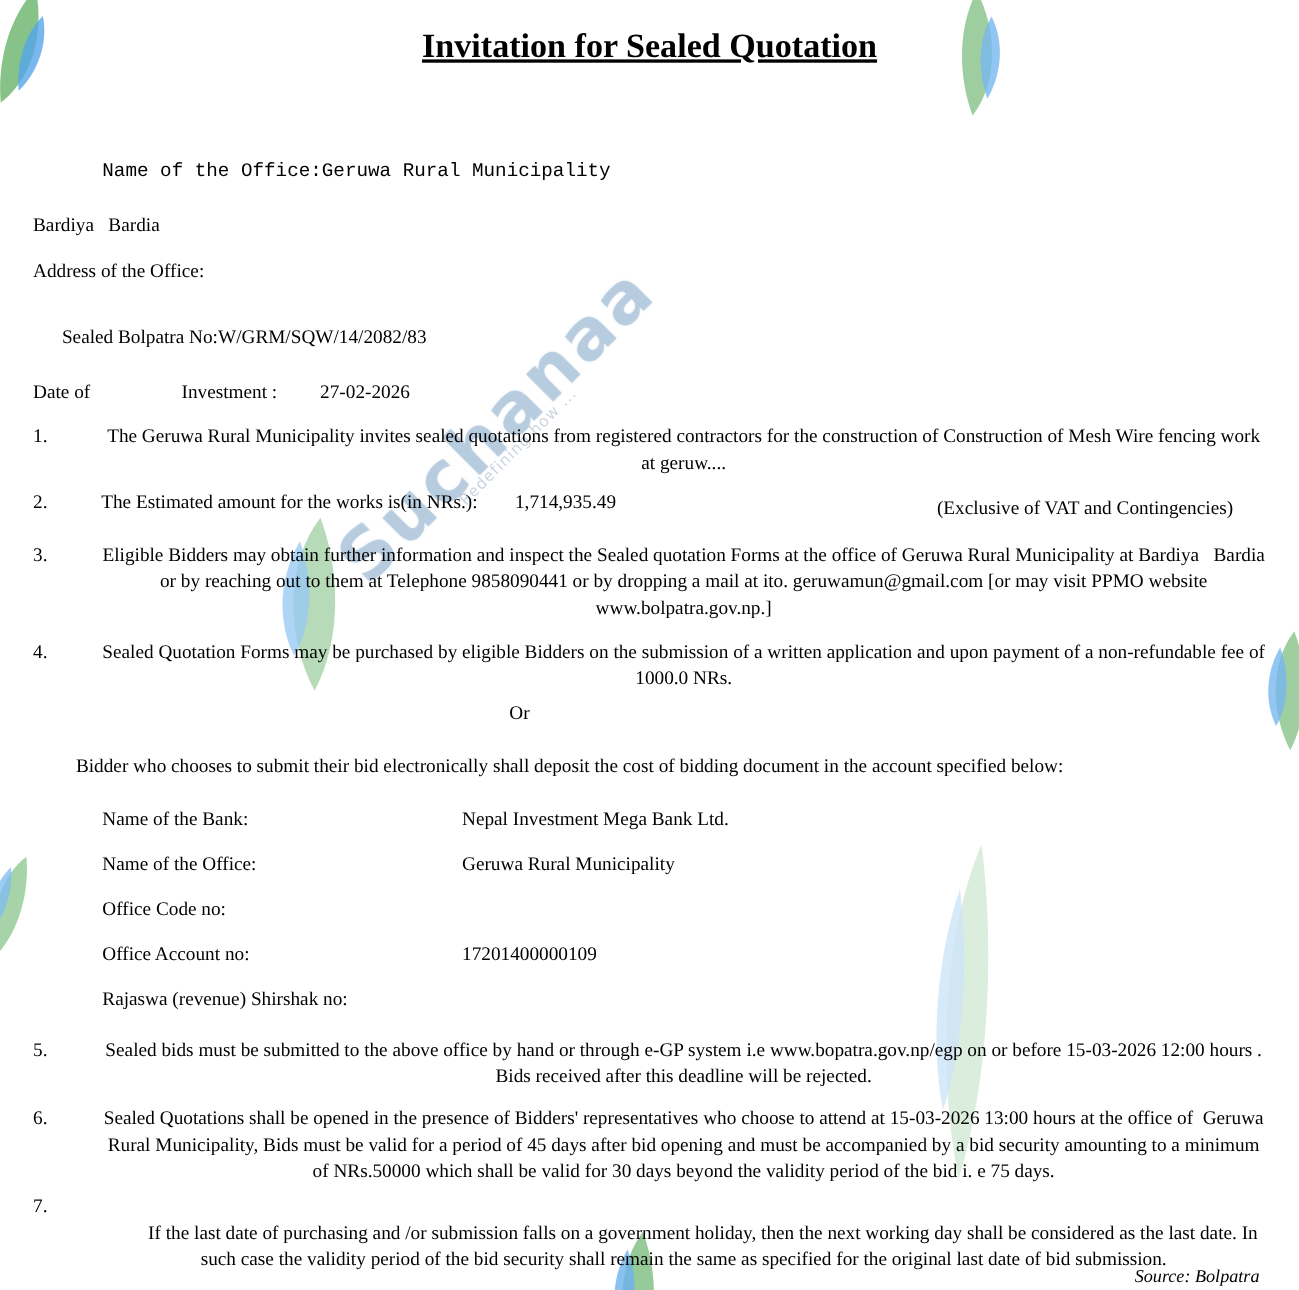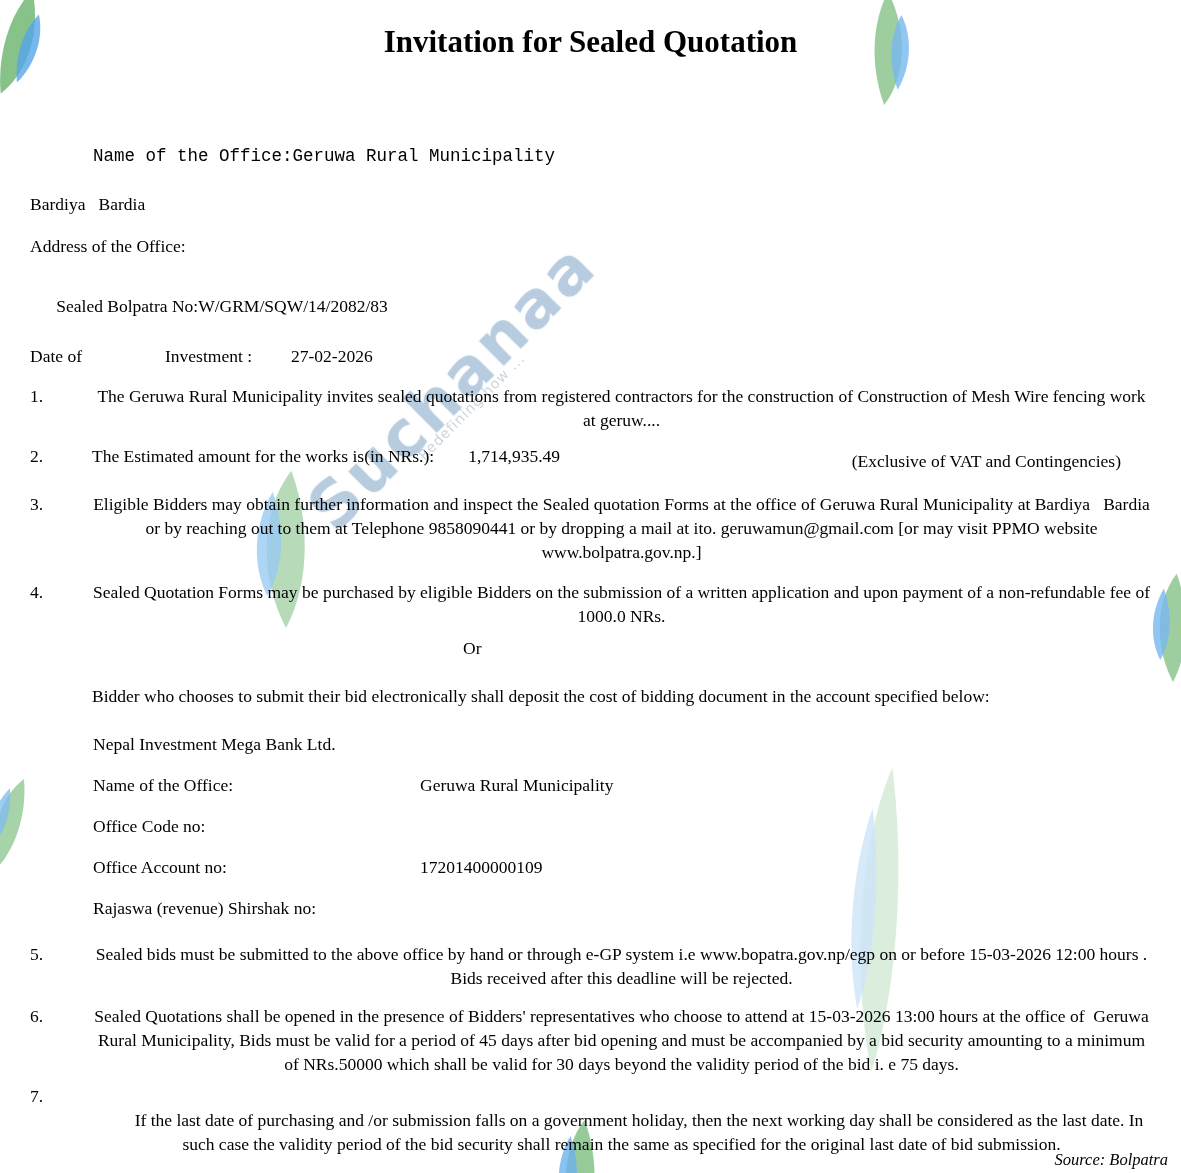--- a/index.html
+++ b/index.html
@@ -13,50 +13,51 @@
     line-height:24px;
     color:#000;
   }
   .content { position:relative; z-index:2; padding:22px 30px 0 30px; }
   .doc-title {
     text-align:center;
     font-size:31px;
     font-weight:bold;
     line-height:40px;
     margin:0;
+    text-decoration:underline;
   }
   .line { white-space:pre-wrap; }
   .hdr-office { margin-top:58px;font-family:Liberation Mono, monospace; }
   .hdr-address-label { margin-top:18px; }
   .hdr-quotno { margin-top:12px; }
   .hdr-daterow { margin-top:2px; display:flex; }
   .hdr-daterow .w1 { width:135px; flex:0 0 135px; }
   .hdr-daterow .w2 { width:126px; flex:0 0 126px; }
   .item { display:flex; }
   .item .no { width:62px; flex:0 0 62px; }
   .item .txt { flex:1; white-space:pre-wrap;text-align:center; }
   .mt16 { margin-top:16px; }
   .mt12 { margin-top:12px; }
   .mt24 { margin-top:24px; }
   .mt14 { margin-top:14px; }
   .mt22 { margin-top:22px; }
   .mt8  { margin-top:8px; }
   .amount { margin-left:34px; }
   .vat-note { margin-left:auto; margin-right:30px; position:relative; top:5px; white-space:nowrap; }
   .or-line { margin:8px 0 0 433px; }
-  .indent { margin-left:62px; white-space:pre-wrap; }
+  .indent { margin-left:39px; white-space:pre-wrap; }
   .bank-row { margin-left:63px; display:flex; }
   .bank-row .blabel { width:327px; flex:0 0 327px; white-space:pre-wrap; }
   .bank-row .bvalue { white-space:pre-wrap; }
   .bank-first { margin-top:24px; }
   .bank-next { margin-top:17px; }
   .note-line { white-space:pre-wrap; }
   .footer-source {
     position:absolute; z-index:2;
-    top:1148px; right:13px;
+    top:1148px; right:36px;
     font-style:italic;
     font-size:16.5px;
     font-family:Liberation Serif, serif;
   }
   
   .watermark-wrap {
     position:absolute; z-index:1;
     left:260px; top:365px;
     width:430px; height:90px;
     transform:rotate(-45deg);
@@ -166,20 +167,21 @@
     <div class="item mt16">
       <span class="no">4.</span>
       <span class="txt">Sealed Quotation Forms may be purchased by eligible Bidders on the submission of a written application and upon payment of a non-refundable fee of 1000.0 NRs.</span>
     </div>
 
     <div class="or-line">Or</div>
 
     <div class="indent mt24">Bidder who chooses to submit their bid electronically shall deposit the cost of bidding document in the account specified below:</div>
 
     <div class="bank-row bank-first">
+      <span class="blabel">Name of the Bank:</span>
       <span class="bvalue">Nepal Investment Mega Bank Ltd.</span>
     </div>
     <div class="bank-row bank-next">
       <span class="blabel">Name of the Office:</span>
       <span class="bvalue">Geruwa Rural Municipality</span>
     </div>
     <div class="bank-row bank-next">
       <span class="blabel">Office Code no:</span>
       <span class="bvalue"></span>
     </div>

